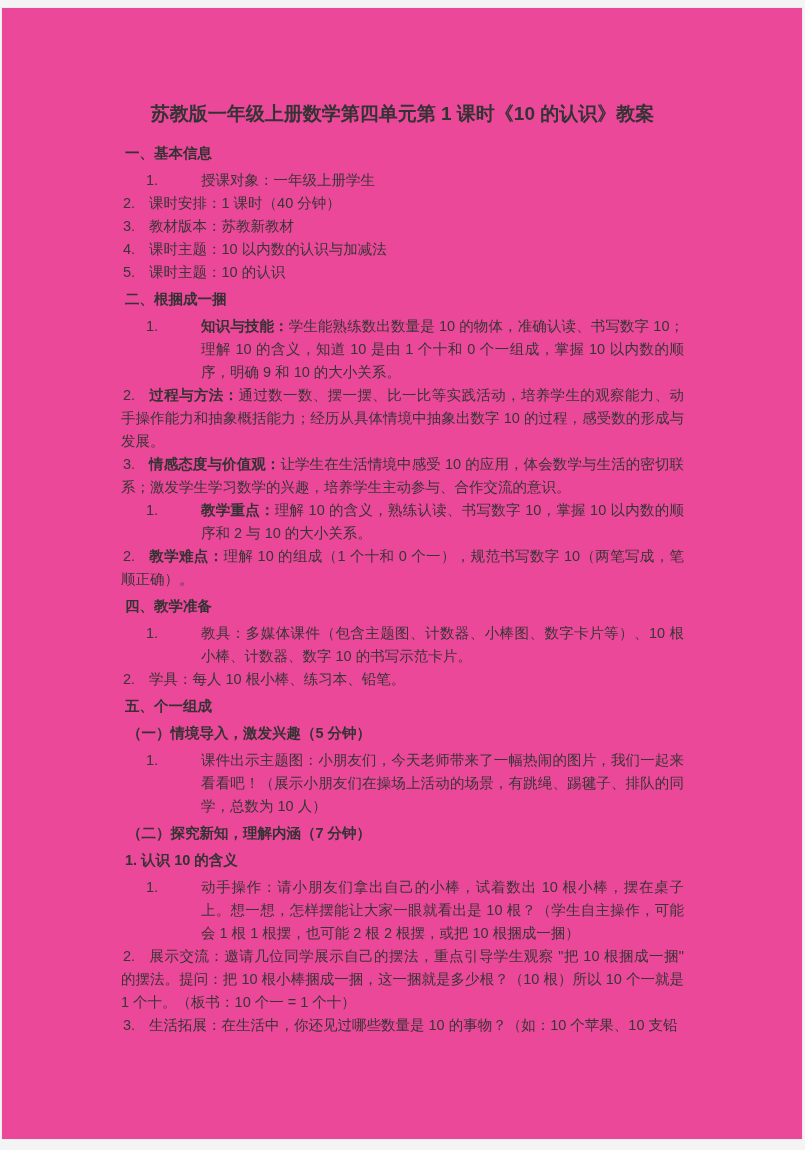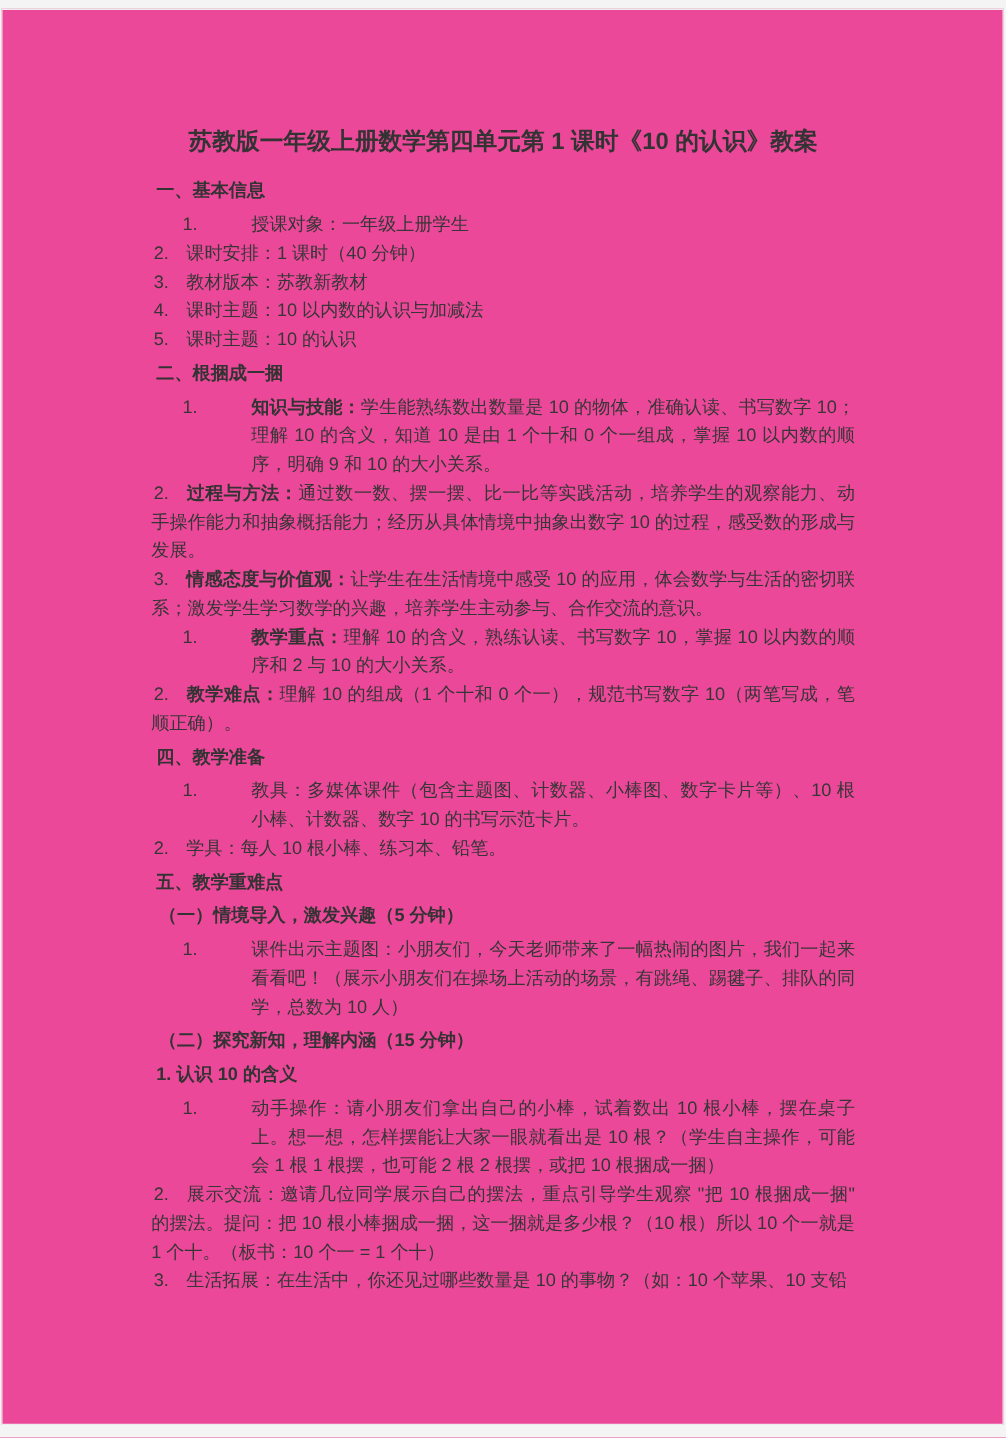--- a/index.html
+++ b/index.html
@@ -103,32 +103,32 @@
     <section>
       <h2 class="sec-h">四、教学准备</h2>
       <div class="li-nested">
         <span class="num">1.</span>
         <p class="li-body"><span class="lead">教具：</span><span>多媒体课件（包含主题图、计数器、小棒图、数字卡片等）、10 根小棒、计数器、数字 10 的书写示范卡片。</span></p>
       </div>
       <p class="li-flush"><span class="num-f">2.</span><span class="lead">学具：</span><span>每人 10 根小棒、练习本、铅笔。</span></p>
     </section>
 
     <section>
-      <h2 class="sec-h">五、教学重难点</h2>
+      <h2 class="sec-h">五、个一组成</h2>
 
       <div>
         <h3 class="sub-h">（一）情境导入，激发兴趣（5 分钟）</h3>
         <div class="li-nested">
           <span class="num">1.</span>
           <p class="li-body"><span class="lead">课件出示主题图：</span><span>小朋友们，今天老师带来了一幅热闹的图片，我们一起来看看吧！（展示小朋友们在操场上活动的场景，有跳绳、踢毽子、排队的同学，总数为 10 人）</span></p>
         </div>
       </div>
 
       <div>
-        <h3 class="sub-h">（二）探究新知，理解内涵（15 分钟）</h3>
+        <h3 class="sub-h">（二）探究新知，理解内涵（7 分钟）</h3>
         <h4 class="subsub-h">1. 认识 10 的含义</h4>
         <div class="li-nested">
           <span class="num">1.</span>
           <p class="li-body"><span class="lead">动手操作：</span><span>请小朋友们拿出自己的小棒，试着数出 10 根小棒，摆在桌子上。想一想，怎样摆能让大家一眼就看出是 10 根？（学生自主操作，可能会 1 根 1 根摆，也可能 2 根 2 根摆，或把 10 根捆成一捆）</span></p>
         </div>
         <p class="li-flush"><span class="num-f">2.</span><span class="lead">展示交流：</span><span>邀请几位同学展示自己的摆法，重点引导学生观察 "把 10 根捆成一捆" 的摆法。提问：把 10 根小棒捆成一捆，这一捆就是多少根？（10 根）所以 10 个一就是 1 个十。（板书：10 个一 = 1 个十）</span></p>
         <p class="li-flush"><span class="num-f">3.</span><span class="lead">生活拓展：</span><span>在生活中，你还见过哪些数量是 10 的事物？（如：10 个苹果、10 支铅</span></p>
       </div>
     </section>
 

